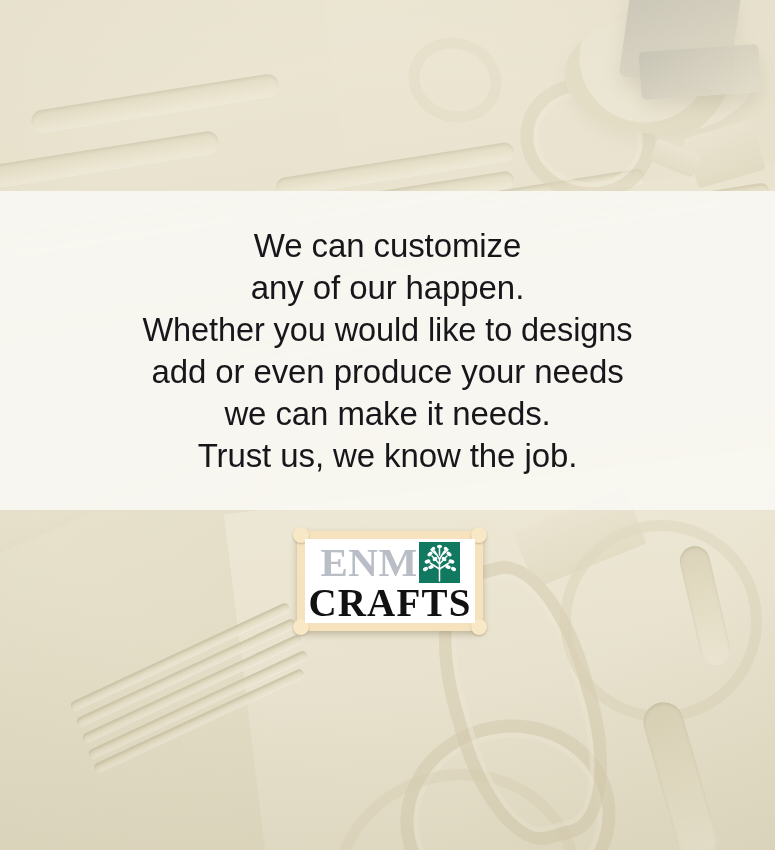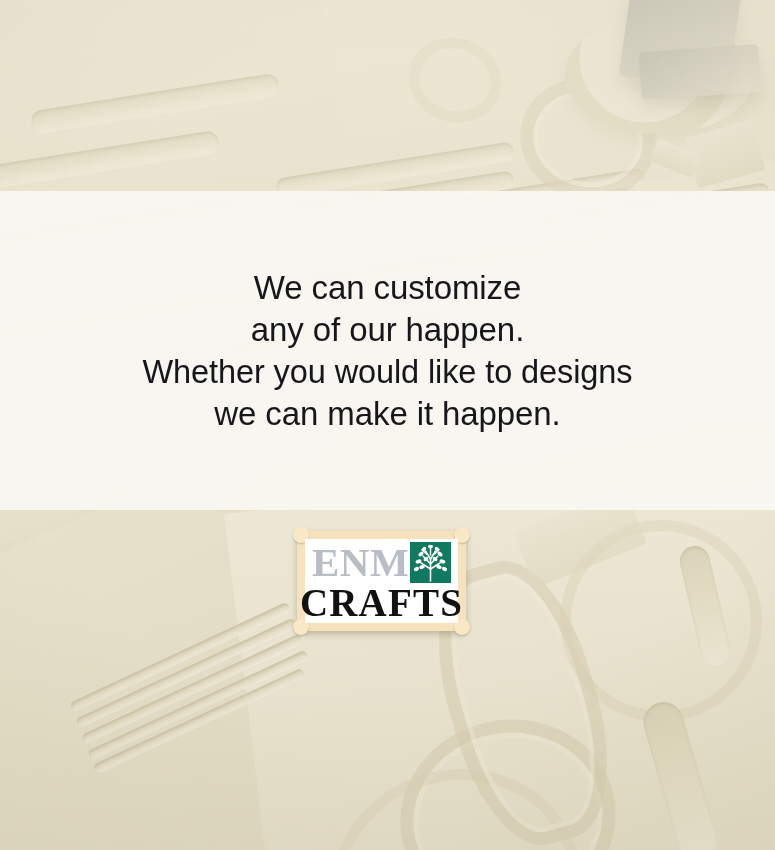--- a/index.html
+++ b/index.html
@@ -66,21 +66,21 @@
     font-size:33px;
     line-height:42px;
     color:#17161a;
     letter-spacing:-0.1px;
     white-space:nowrap;
   }
   .msg-line.l3{font-size:32.5px;}
 
   
   .logo{
-    position:absolute;left:297px;top:531px;width:169px;height:100px;
+    position:absolute;left:297px;top:531px;width:186px;height:100px;
   }
   .logo-frame{
     position:absolute;inset:0;
     background:#f6e3bd;
     border-radius:9px;
     box-shadow:0 3px 7px rgba(110,95,60,.35);
   }
   .knob{position:absolute;width:16px;height:16px;border-radius:50%;
     background:#f8e8c6;box-shadow:0 1px 2px rgba(110,95,60,.35);}
   .knob.tl{left:-4px;top:-4px;}
@@ -158,21 +158,23 @@
 
     <div class="bg-wash"></div>
     <div class="bg-vig"></div>
   </div>
 
   <div class="panel">
     <div class="panel-inner">
       <div class="msg-line">We can customize</div>
       <div class="msg-line">any of our happen.</div>
       <div class="msg-line l3">Whether you would like to designs</div>
-      <div class="msg-line">we can make it happen.</div>
+      <div class="msg-line">add or even produce your needs</div>
+      <div class="msg-line">we can make it needs.</div>
+      <div class="msg-line">Trust us, we know the job.</div>
     </div>
   </div>
 
   <div class="logo">
     <div class="logo-frame">
       <span class="knob tl"></span>
       <span class="knob tr"></span>
       <span class="knob bl"></span>
       <span class="knob br"></span>
     </div>

